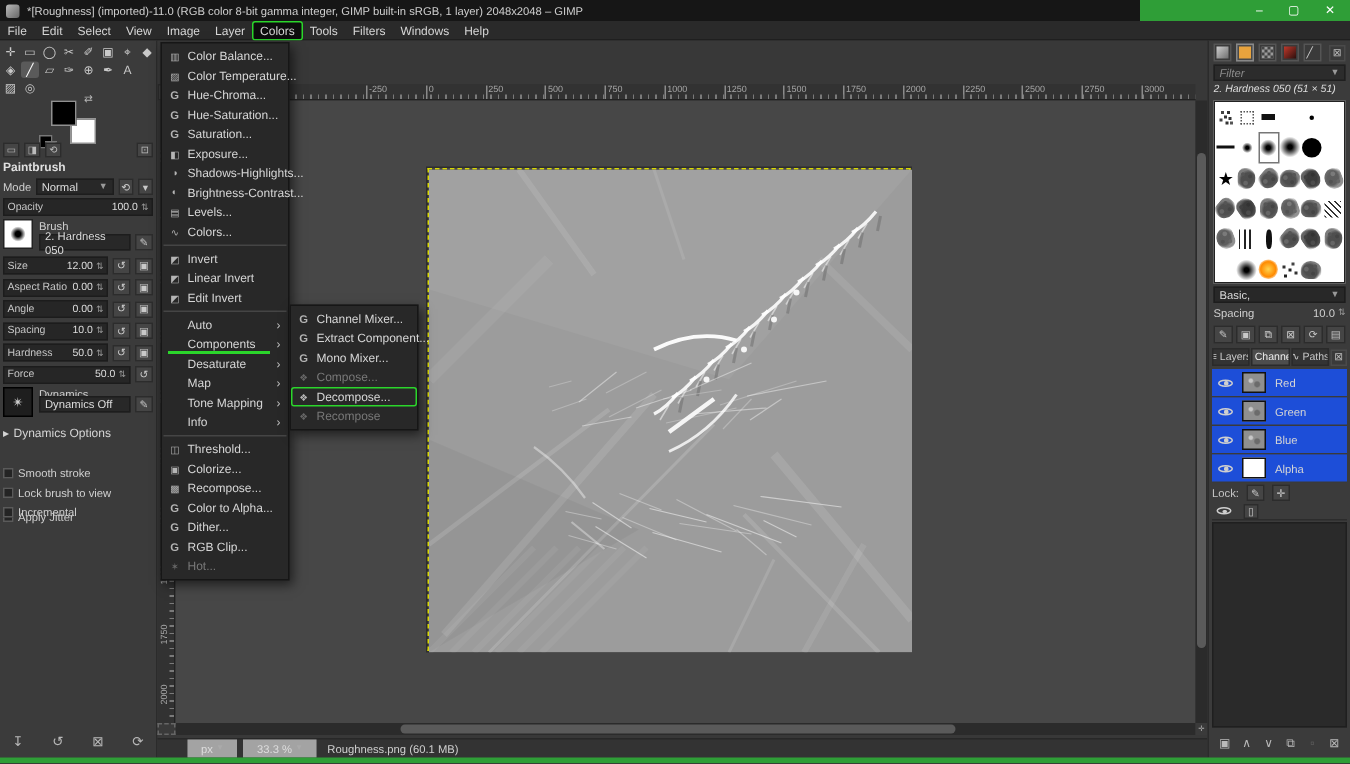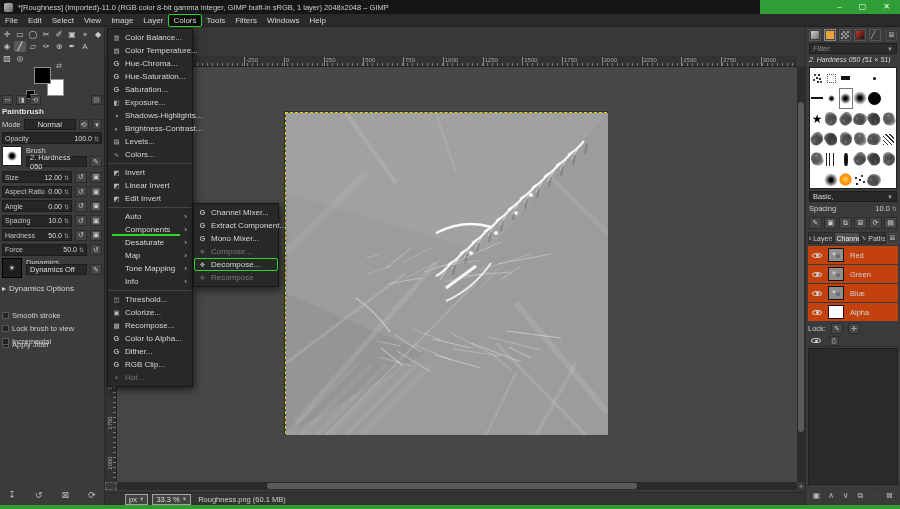--- a/index.html
+++ b/index.html
@@ -65,21 +65,21 @@
   .vlab{position:absolute;left:-10px;width:30px;text-align:center;font-size:6px;color:#a5a5a5;transform:rotate(-90deg);}
   .viewport{position:absolute;left:12px;top:40px;width:680px;height:415px;background:#474747;overflow:hidden;}
   .imgwrap{position:absolute;left:168px;top:45px;width:322px;height:322px;border:1px dashed #d9d900;box-shadow:0 0 0 1px rgba(0,0,0,.35);}
   .vscroll{position:absolute;left:692px;top:40px;width:8px;height:415px;background:#2b2b2b;}
   .vthumb{position:absolute;left:1px;top:35px;width:6px;height:330px;background:#5a5a5a;border-radius:3px;}
   .hscroll{position:absolute;left:12px;top:455px;width:680px;height:8px;background:#2b2b2b;}
   .hthumb{position:absolute;top:1px;left:150px;width:370px;height:6px;background:#5a5a5a;border-radius:3px;}
   .qmask{position:absolute;left:0;top:455px;width:12px;height:8px;background:#3a3a3a;border:1px dashed #666;}
   .navbtn{position:absolute;left:692px;top:455px;width:8px;height:8px;background:#3a3a3a;color:#aaa;font-size:5px;display:flex;align-items:center;justify-content:center;}
   .statusbar{position:absolute;left:0;top:465px;width:700px;height:13px;background:#333;border-top:1px solid #282828;display:flex;align-items:center;gap:4px;padding-left:20px;}
-  .sbox{background:#444;border:1px solid #a3a3a3;height:11px;padding:0 3px;font-size:7.5px;color:#ddd;display:flex;align-items:center;gap:2px;}
+  .sbox{background:#444;border:6px solid #a3a3a3;height:11px;padding:0 3px;font-size:7.5px;color:#ddd;display:flex;align-items:center;gap:2px;}
   .sbox .chev{font-size:5.5px;color:#aaa;}
   .smsg{font-size:7.5px;color:#cfcfcf;margin-left:3px;white-space:nowrap;}
 
   
   .menu{position:absolute;background:#282828;border:1px solid #161616;box-shadow:2px 3px 7px rgba(0,0,0,.55);padding:2px 0;z-index:60;}
   .menurow{position:relative;height:13px;display:flex;align-items:center;gap:4px;padding:0 5px 0 4px;font-size:8px;color:#d6d6d6;white-space:nowrap;}
   .menurow .micon{width:9px;text-align:center;font-size:6.5px;color:#b5b5b5;flex:none;}
   .menurow .micon.gegl{font-weight:bold;font-size:7.5px;}
   .menurow .marrow{margin-left:auto;color:#c0c0c0;font-size:8px;}
   .menurow.disabled{color:#787878;}
@@ -130,21 +130,21 @@
   .b-orange::before{content:'';width:13px;height:13px;border-radius:50%;background:radial-gradient(circle,#ffd24d,#ff8a00 55%,rgba(255,138,0,0) 82%);}
   .b-specks::before{content:'';width:2px;height:2px;background:#222;box-shadow:4px 2px #333,-3px 4px #222,2px -4px #444,-4px -2px #333;}
   .grouprow{position:absolute;left:3px;top:164px;right:3px;}
   .spacingrow{position:absolute;left:3px;top:177px;right:3px;display:flex;align-items:center;}
   .bficons{position:absolute;left:3px;top:190px;right:3px;display:flex;justify-content:space-between;}
   .bficon{width:13px;height:12px;background:#454545;border:1px solid #2c2c2c;color:#c9c9c9;font-size:7px;display:flex;align-items:center;justify-content:center;}
   .ltabs{position:absolute;left:2px;top:205px;right:2px;display:flex;gap:1px;align-items:center;}
   .ltab{flex:1;height:12px;background:#333;border:1px solid #2a2a2a;color:#c9c9c9;font-size:7px;display:flex;align-items:center;justify-content:center;gap:2px;white-space:nowrap;overflow:hidden;}
   .ltab.active{background:#4d4d4d;color:#eee;}
   .chanlist{position:absolute;left:2px;top:219px;right:2px;}
-  .chanrow{height:19px;background:#c2410c;border-bottom:1px solid #3a3a3a;display:flex;align-items:center;gap:6px;padding:0 4px;}
+  .chanrow{height:19px;background:#1d4ed8;border-bottom:1px solid #3a3a3a;display:flex;align-items:center;gap:6px;padding:0 4px;}
   .eye{width:10px;height:10px;position:relative;flex:none;}
   .eye::before{content:'';position:absolute;left:0;right:0;top:2.5px;bottom:2.5px;border:1px solid #cfcfcf;border-radius:50%;}
   .eye::after{content:'';position:absolute;left:4px;top:4px;width:2.5px;height:2.5px;background:#cfcfcf;border-radius:50%;}
   .cthumb{width:16px;height:14px;border:1px solid #111;flex:none;}
   .cthumb.gray{background:#8f8f8f;background-image:radial-gradient(circle at 35% 40%,rgba(255,255,255,.5) 1px,transparent 2px),radial-gradient(circle at 65% 60%,rgba(0,0,0,.25) 1.5px,transparent 2.5px);}
   .cthumb.white{background:#fff;}
   .cname{font-size:7.5px;color:#d5d5d5;}
   .lockrow{position:absolute;left:2px;top:296px;right:2px;display:flex;align-items:center;gap:5px;}
   .lockrow .lk{font-size:7.5px;color:#c5c5c5;}
   .hdrrow{position:absolute;left:2px;top:308px;right:2px;height:12px;display:flex;align-items:center;gap:8px;padding-left:3px;border-bottom:1px solid #2c2c2c;}
@@ -219,21 +219,21 @@
       <span class="ticon">◨</span>
       <span class="ticon">⟲</span>
       <span class="spacer"></span>
       <span class="ticon">⊡</span>
     </div>
     <div class="lrow" style="top:80px;">
       <span class="paneltitle">Paintbrush</span>
     </div>
     <div class="lrow" style="top:92px;">
       <span class="lab">Mode</span>
-      <span class="field" style="width:62px;flex-direction:column;">
+      <span class="field" style="width:62px;">
         <span>Normal</span>
         <span class="chev">▼</span>
       </span>
       <span class="sqbtn">⟲</span>
       <span class="sqbtn">▾</span>
     </div>
     <div class="lrow" style="top:105px;">
       <span class="slidertrack">
         <span class="sl">Opacity</span>
         <span class="sv">100.0</span>

